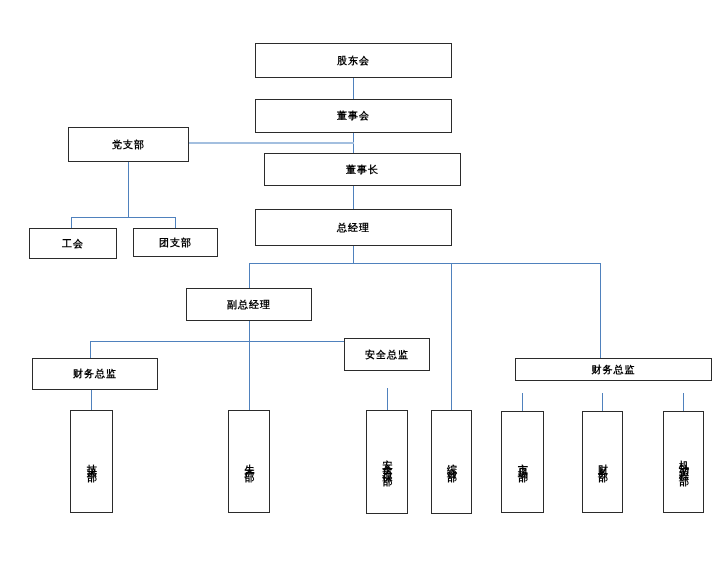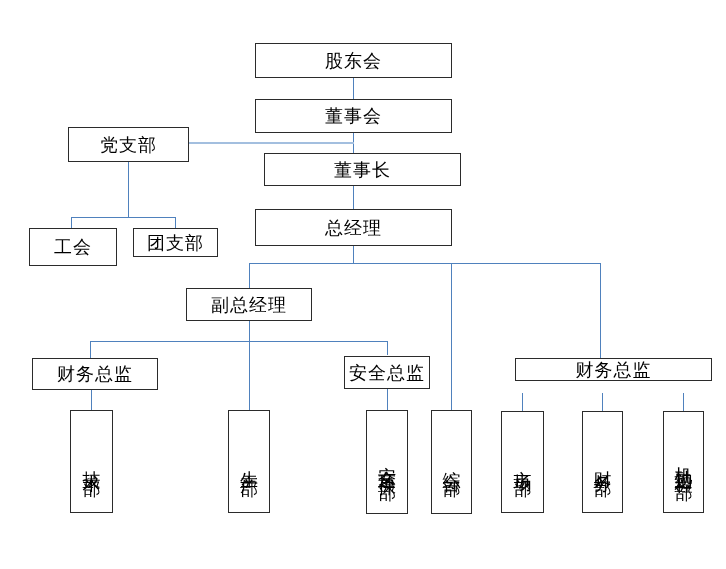--- a/index.html
+++ b/index.html
@@ -12,24 +12,25 @@
     overflow: hidden;
   }
   .node {
     position: absolute;
     box-sizing: border-box;
     border: 1px solid #2b2b2b;
     background: #ffffff;
     display: flex;
     align-items: center;
     justify-content: center;
-    font-size: 18px;
+    font-size: 10px;
     color: #000000;
     letter-spacing: 1px;
     white-space: nowrap;
+    font-weight: bold;
   }
   .node.vert {
     writing-mode: vertical-rl;
     text-orientation: upright;
     letter-spacing: 4px;
     white-space: normal;
   }
   .hline, .vline { position: absolute; background: #4f81bd; }
   .hline { height: 1px; }
   .vline { width: 1px; }
@@ -61,25 +62,25 @@
   <div class="vline" style="left:387px;top:388px;height:22px"></div>
   <div class="vline" style="left:522px;top:393px;height:18px"></div>
   <div class="vline" style="left:602px;top:393px;height:18px"></div>
   <div class="vline" style="left:683px;top:393px;height:18px"></div>
 
   <div class="node" style="left:255px;top:43px;width:197px;height:35px">股东会</div>
   <div class="node" style="left:255px;top:99px;width:197px;height:34px">董事会</div>
   <div class="node" style="left:68px;top:127px;width:121px;height:35px">党支部</div>
   <div class="node" style="left:264px;top:153px;width:197px;height:33px">董事长</div>
   <div class="node" style="left:255px;top:209px;width:197px;height:37px">总经理</div>
-  <div class="node" style="left:29px;top:228px;width:88px;height:38px">工会</div>
+  <div class="node" style="left:29px;top:228px;width:88px;height:31px">工会</div>
   <div class="node" style="left:186px;top:288px;width:126px;height:33px">副总经理</div>
   <div class="node" style="left:133px;top:228px;width:85px;height:29px">团支部</div>
   <div class="node" style="left:32px;top:358px;width:126px;height:32px">财务总监</div>
-  <div class="node" style="left:344px;top:356px;width:86px;height:33px">安全总监</div>
+  <div class="node" style="left:344px;top:338px;width:86px;height:33px">安全总监</div>
   <div class="node" style="left:515px;top:358px;width:197px;height:23px">财务总监</div>
 
   <div class="node vert" style="left:70px;top:410px;width:43px;height:103px">技术部</div>
   <div class="node vert" style="left:228px;top:410px;width:42px;height:103px">生产部</div>
   <div class="node vert" style="left:366px;top:410px;width:42px;height:104px">安全环保部</div>
   <div class="node vert" style="left:431px;top:410px;width:41px;height:104px">综合部</div>
   <div class="node vert" style="left:501px;top:411px;width:43px;height:102px">市场部</div>
   <div class="node vert" style="left:582px;top:411px;width:41px;height:102px">财务部</div>
   <div class="node vert" style="left:663px;top:411px;width:41px;height:102px">机动工程部</div>
 

